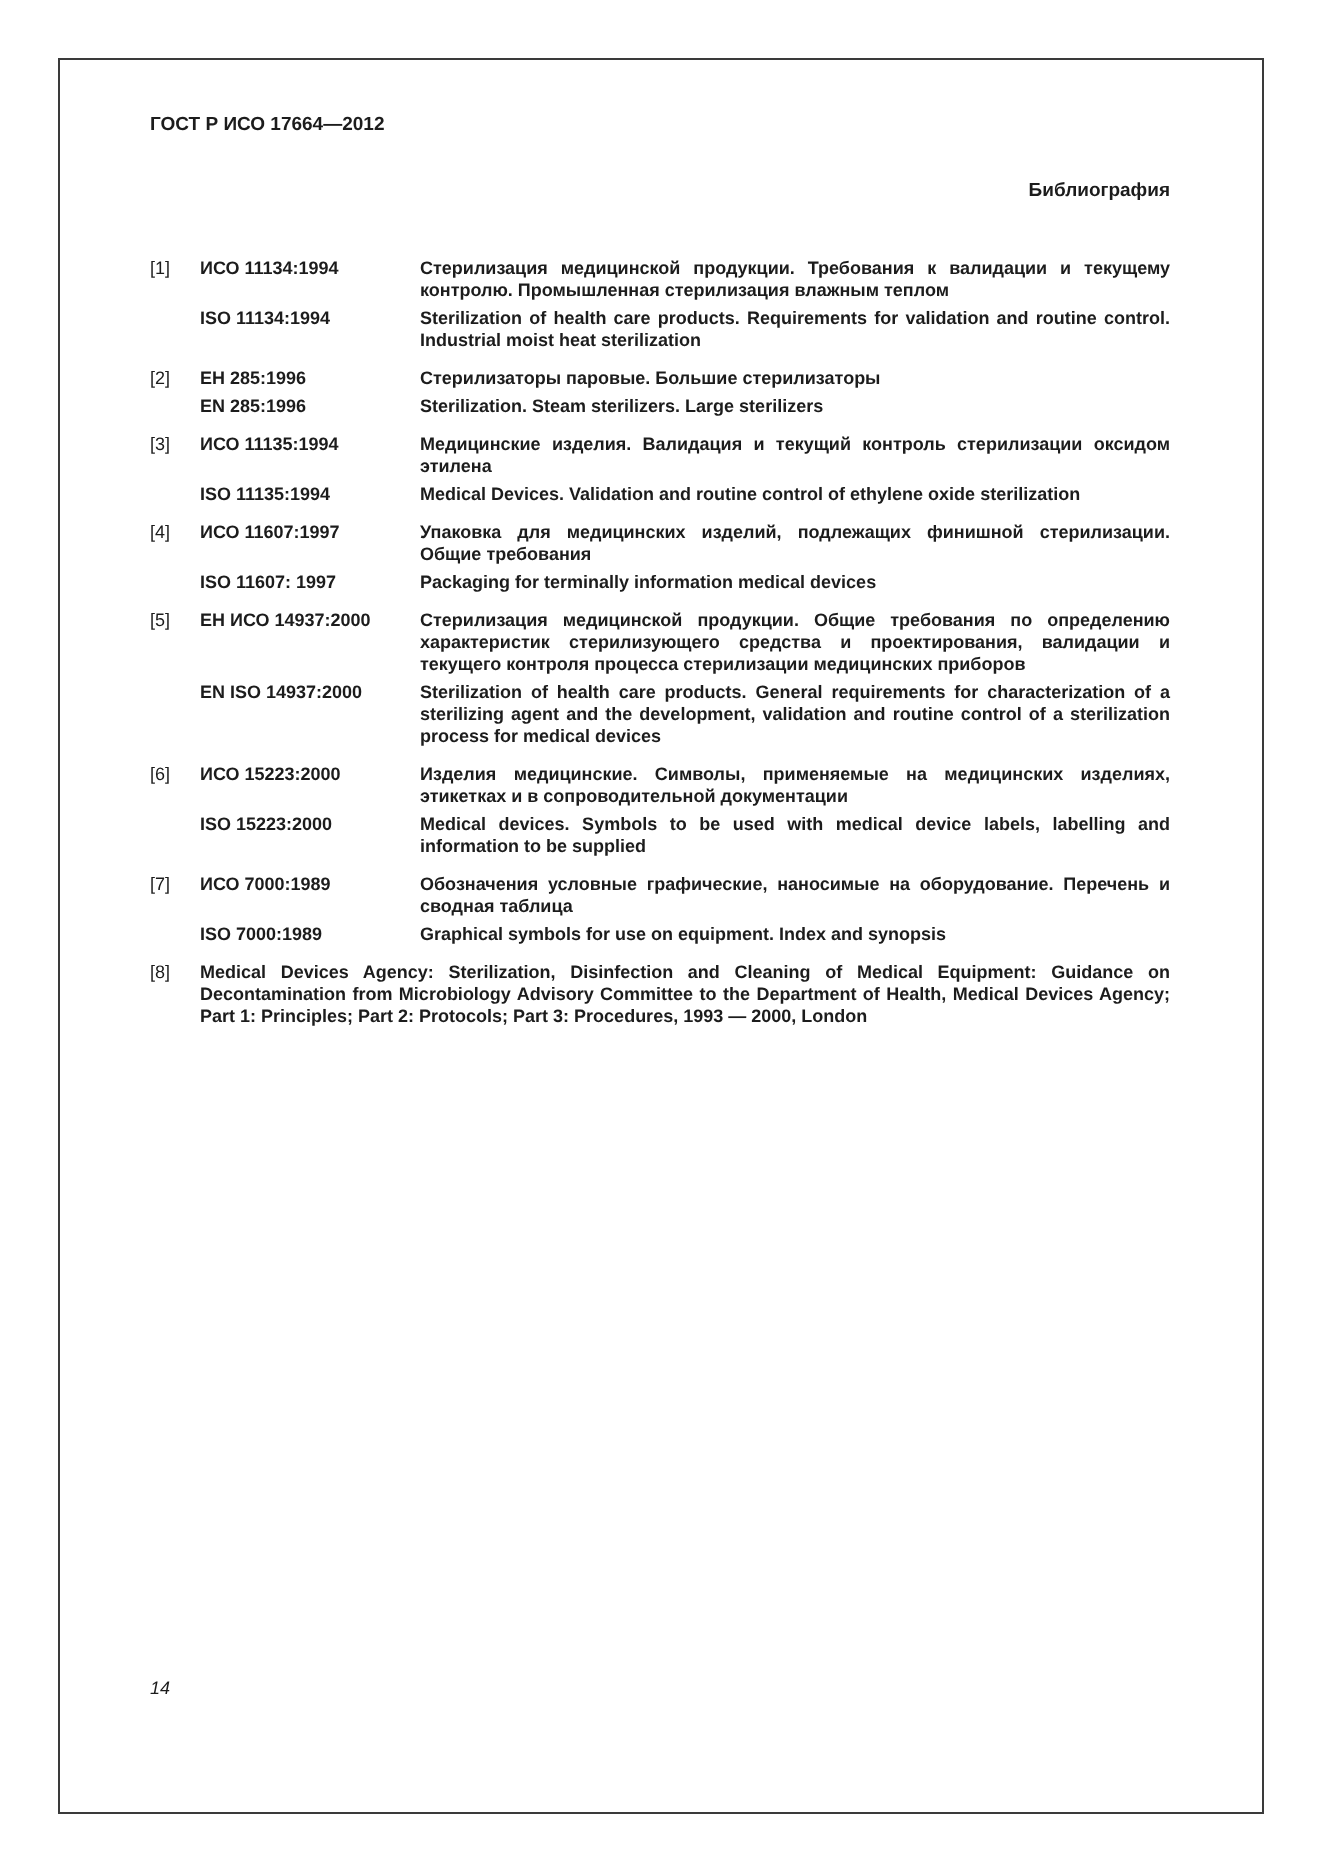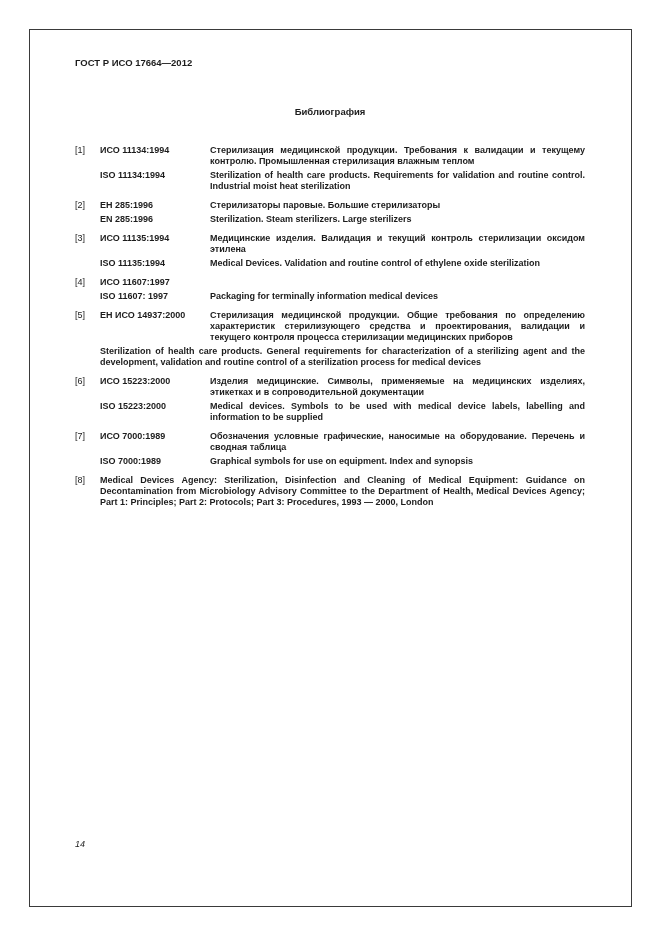--- a/index.html
+++ b/index.html
@@ -23,22 +23,22 @@
   .doc-header {
     font-size: 9.5px;
     font-weight: bold;
     line-height: 11px;
   }
 
   .doc-title {
     font-size: 9.5px;
     font-weight: bold;
     line-height: 11px;
-    text-align: center;
-    margin-top: 38px;
+    text-align: right;
+    margin-top: 22px;
   }
 
   .refs { margin-top: 28px; }
 
   .ref {
     display: flex;
     margin-bottom: 8px;
     font-size: 9px;
     line-height: 11px;
   }
@@ -112,36 +112,38 @@
             <div class="entry-text">Medical Devices. Validation and routine control of ethylene oxide sterilization</div>
           </div>
         </div>
   </div>
 
   <div class="ref">
     <div class="ref-num">[4]</div>
     <div class="ref-body">
           <div class="entry">
             <div class="entry-code">ИСО 11607:1997</div>
+            <div class="entry-text">Упаковка для медицинских изделий, подлежащих финишной стерилизации. Общие требования</div>
           </div>
           <div class="entry">
             <div class="entry-code">ISO 11607: 1997</div>
             <div class="entry-text">Packaging for terminally information medical devices</div>
           </div>
         </div>
   </div>
 
   <div class="ref">
     <div class="ref-num">[5]</div>
     <div class="ref-body">
           <div class="entry">
             <div class="entry-code">ЕН ИСО 14937:2000</div>
             <div class="entry-text">Стерилизация медицинской продукции. Общие требования по определению характе­ристик стерилизующего средства и проектирования, валидации и текущего контроля процесса стерилизации медицинских приборов</div>
           </div>
           <div class="entry">
+            <div class="entry-code">EN ISO 14937:2000</div>
             <div class="entry-text">Sterilization of health care products. General requirements for characterization of a steri­lizing agent and the development, validation and routine control of a sterilization process for medical devices</div>
           </div>
         </div>
   </div>
 
   <div class="ref">
     <div class="ref-num">[6]</div>
     <div class="ref-body">
           <div class="entry">
             <div class="entry-code">ИСО 15223:2000</div>

